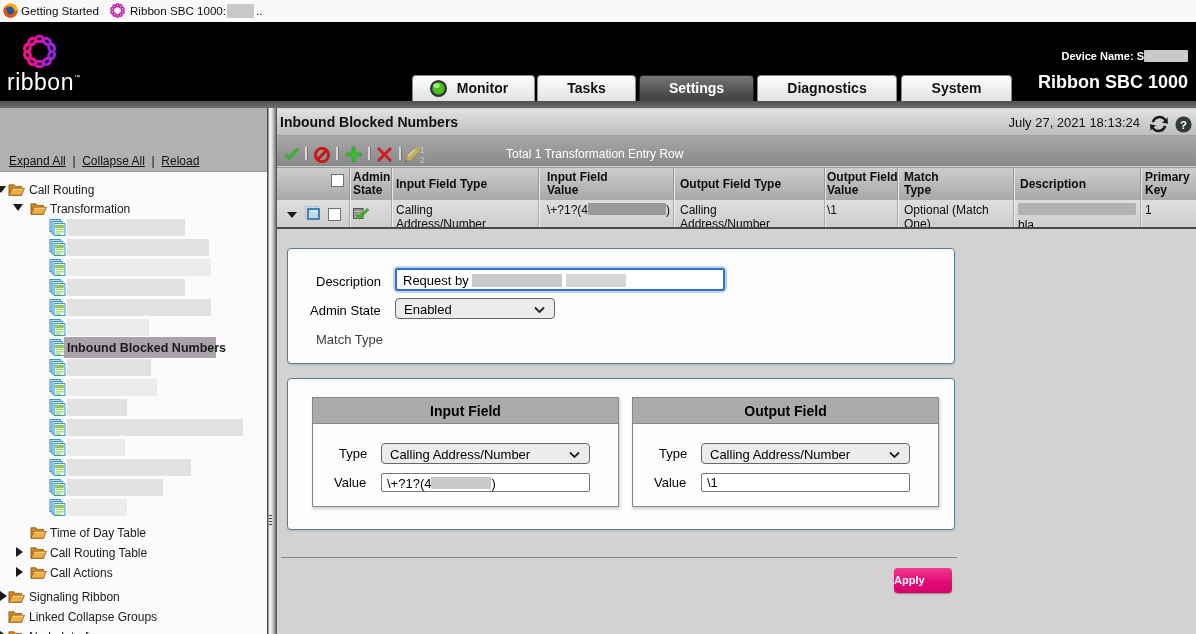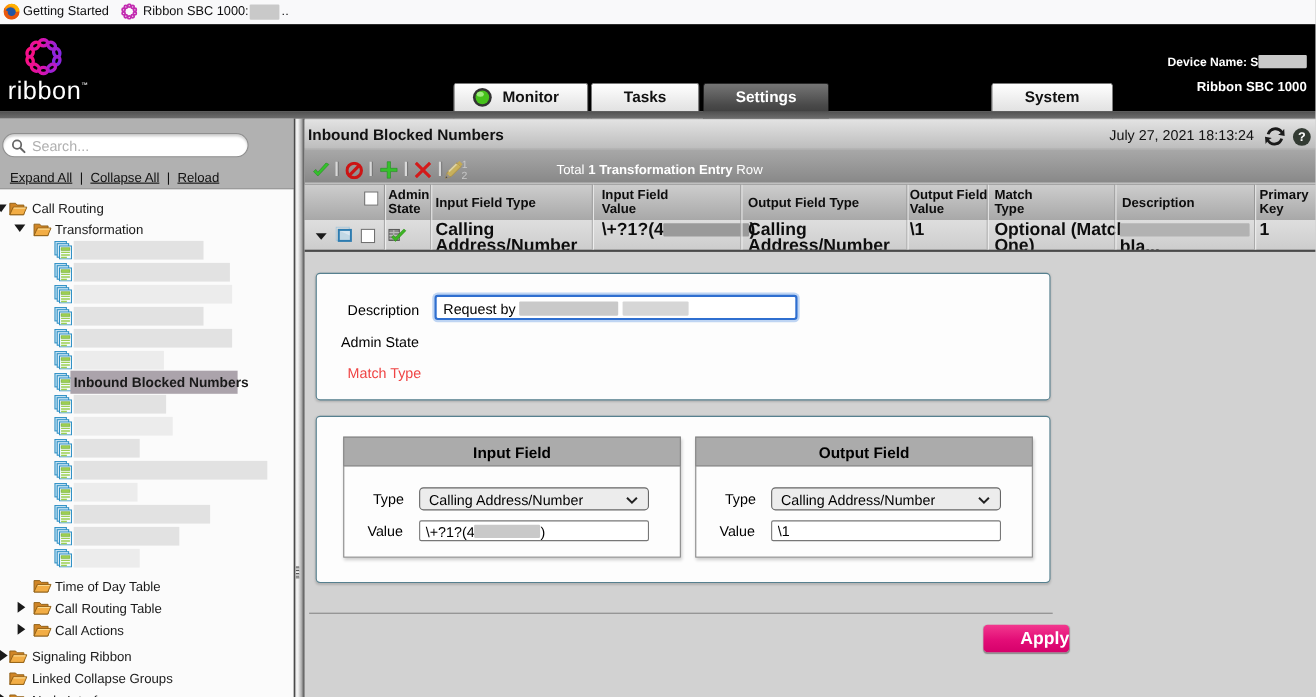--- a/index.html
+++ b/index.html
@@ -10,21 +10,21 @@
 
 #bmbar { position:absolute; left:0; top:0; width:1196px; height:22px; background:#f9f9fa; }
 #bmbar .bmtext { position:absolute; top:4px; font-size:11.6px; color:#0c0c0d; }
 .blurbox { background:#c9c9c9; border-radius:1px; display:inline-block; }
 
 
 #hdr { position:absolute; left:0; top:22px; width:1196px; height:79px; background:#000; }
 #ribbonword { position:absolute; left:7px; top:47px; color:#fff; font-size:23px; letter-spacing:0.5px; }
 #welcome { position:absolute; right:8px; top:8px; color:#fff; font-size:11px; }
 #devname { position:absolute; right:8px; top:28px; color:#fff; font-size:11px; font-weight:bold; }
-#sbctitle { position:absolute; right:8px; top:50px; color:#fff; font-size:12px; font-weight:bold; }
+#sbctitle { position:absolute; right:8px; top:50px; color:#fff; font-size:18px; font-weight:bold; }
 
 
 .tab { position:absolute; top:53px; height:44px; border:1px solid #8a8a8a; border-bottom:none; border-radius:4px 4px 0 0; background:linear-gradient(#ffffff,#e8e8e8 45%,#cfcfcf); color:#111; font-size:14px; font-weight:bold; text-align:center; line-height:24px; }
 .tab.sel { background:linear-gradient(#767676,#4a4a4a 45%,#262626); color:#fff; border-color:#222; }
 #tabbase { position:absolute; left:0; top:101px; width:1196px; height:7px; background:linear-gradient(#4f4f4f,#6e6e6e); }
 
 
 #side { position:absolute; left:0; top:108px; width:267px; height:526px; background:#fbfbfb; }
 #sidehead { position:absolute; left:0; top:0; width:267px; height:64px; background:#b1b1b1; border-bottom:1px solid #9a9a9a; }
 #searchbox { position:absolute; left:2px; top:13px; width:224px; height:22px; background:#fff; border:1px solid #8f8f8f; border-radius:11px; box-shadow:inset 0 2px 2px rgba(0,0,0,0.18); }
@@ -47,47 +47,47 @@
 #split .dots { position:absolute; left:2px; top:407px; }
 #split .dots i { display:block; width:3px; height:2px; background:#4a4a4a; border-bottom:1px solid #ddd; margin-bottom:1px; }
 
 
 #content { position:absolute; left:277px; top:108px; width:919px; height:526px; background:#d2d2d2; }
 #titlebar { position:absolute; left:0; top:1px; width:919px; height:27px; background:linear-gradient(#e2e2e2,#bdbdbd); border-bottom:1px solid #a2a2a2; }
 #titlebar .t { position:absolute; left:3px; top:5px; font-size:14px; font-weight:bold; color:#111; }
 #titlebar .d { position:absolute; right:56px; top:6px; font-size:13px; color:#111; }
 #toolbar { position:absolute; left:0; top:28px; width:919px; height:30px; background:linear-gradient(#a8a8a8,#888888); }
 #toolbar .total { position:absolute; left:229px; top:11px; font-size:12px; color:#fff; }
-#toolbar .total b { font-weight:bold;margin-top:16px; }
+#toolbar .total b { font-weight:normal;margin-top:16px; }
 .pipe { position:absolute; top:11px; width:2px; height:13px; background:#d8d8d8; box-shadow:1px 0 0 #777; }
 
 
 #thead { position:absolute; left:0; top:59px; width:919px; height:33px; background:linear-gradient(#cdcdcd,#a8a8a8); border-top:1px solid #999; }
 #thead .hc { position:absolute; top:3px; font-size:12px; font-weight:bold; color:#0d0d0d; line-height:13px; }
 .colsep { position:absolute; top:0; width:1px; height:33px; background:#e6e6e6; box-shadow:-1px 0 0 #999; }
 #trow { position:absolute; left:0; top:92px; width:919px; height:29px; background:linear-gradient(#dedede,#cdcdcd); border-bottom:2px solid #4a4a4a; overflow:hidden; }
-#trow .dc { position:absolute; top:3px; font-size:16px; font-weight:bold; color:#0d0d0d; line-height:14px; }
+#trow .dc { position:absolute; top:3px; font-size:12px; font-weight:normal; color:#0d0d0d; line-height:14px; }
 .colsep2 { position:absolute; top:0; width:1px; height:27px; background:#eee; box-shadow:-1px 0 0 #aaa; }
 
 
 .cb { position:absolute; width:13px; height:13px; background:#fff; border:1px solid #707070; }
 
 
 .panel { position:absolute; left:10px; width:668px; background:#fdfdfd; border:1px solid #56808f; border-radius:4px; box-shadow:0 1px 2px rgba(0,0,0,0.15); }
 #panel1 { top:140px; height:116px; }
 #panel2 { top:270px; height:152px; }
 .flabel { position:absolute; font-size:13px; color:#000; }
 input.txt { position:absolute; background:#fff; border:1px solid #777; border-radius:2px; font-family:"Liberation Sans",sans-serif; font-size:13px; color:#000; padding-left:5px; }
 #descinput { border:2px solid #2f6fd0; border-radius:3px; box-shadow:0 0 0 2px rgba(140,180,235,0.55); }
 
 .fieldset { position:absolute; top:18px; width:307px; height:110px; background:#fdfdfd; border:1px solid #888; box-shadow:1px 2px 3px rgba(0,0,0,0.2); }
 .fieldset .fhead { position:absolute; left:-1px; top:-1px; width:307px; height:27px; background:#ababab; border:1px solid #888; text-align:center; font-size:14px; font-weight:bold; color:#000; line-height:26px; }
 
 #sepline { position:absolute; left:4px; top:449px; width:676px; height:1px; background:#888; }
-#applybtn { position:absolute; left:617px; top:460px; width:78px; height:25px; background:linear-gradient(#f2388e,#e30d77 55%,#d6006b); border-radius:4px; color:#fff; font-size:16px; font-weight:bold; text-align:right; line-height:25px; box-shadow:0 1px 1px rgba(0,0,0,0.35); }
+#applybtn { position:absolute; left:617px; top:460px; width:58px; height:25px; background:linear-gradient(#f2388e,#e30d77 55%,#d6006b); border-radius:4px; color:#fff; font-size:11px; font-weight:bold; text-align:left; line-height:25px; box-shadow:0 1px 1px rgba(0,0,0,0.35); }
 </style>
 </head>
 <body>
 
 <div id="bmbar">
   <svg class="abs" style="left:3px;top:3px" width="15" height="15" viewBox="0 0 16 16">
     <circle cx="8" cy="8" r="7.6" fill="#ff9400"></circle>
     <circle cx="7" cy="9" r="5.2" fill="#2156a5"></circle>
     <path d="M8 0.4 A7.6 7.6 0 0 1 15.6 8 L12.5 8 A5.5 5.5 0 0 0 5 3 C5.5 1.5 6.5 0.6 8 0.4Z" fill="#ffb300"></path>
     <path d="M15.6 8 A7.6 7.6 0 1 1 2 3.5 C1.5 6 2.8 7.5 4.5 7.8 C3.8 9.8 5 12 7.5 12.3 C10 12.6 12 11 12.3 8.5Z" fill="#e8570e"></path>
@@ -140,33 +140,27 @@
   <div class="tab" style="left:412px;width:123px;">
     <svg style="position:absolute;left:16px;top:3px" width="19" height="19" viewBox="0 0 20 20">
       <circle cx="10" cy="10" r="9" fill="#333"></circle>
       <circle cx="10" cy="10" r="6.5" fill="#46c21b"></circle>
       <ellipse cx="8" cy="7" rx="3.4" ry="2.4" fill="#9dea7c"></ellipse>
     </svg>
     <span style="margin-left:18px">Monitor</span>
   </div>
   <div class="tab" style="left:537px;width:99px;">Tasks</div>
   <div class="tab sel" style="left:639px;width:115px;">Settings</div>
+  <div class="tab" style="left:757px;width:140px;">Diagnostics</div>
   <div class="tab" style="left:901px;width:111px;">System</div>
 </div>
 <div id="tabbase"></div>
 
 <div id="side">
   <div id="sidehead">
-    <div id="searchbox">
-      <svg class="abs" style="left:7px;top:4px" width="14" height="14" viewBox="0 0 14 14">
-        <circle cx="5.5" cy="5.5" r="3.8" fill="none" stroke="#666" stroke-width="1.6"></circle>
-        <line x1="8.5" y1="8.5" x2="12.3" y2="12.3" stroke="#666" stroke-width="1.8" stroke-linecap="round"></line>
-      </svg>
-      <span class="ph">Search...</span>
-    </div>
     <div id="sidelinks"><span class="lk">Expand All</span> &nbsp;|&nbsp; <span class="lk">Collapse All</span> &nbsp;|&nbsp; <span class="lk">Reload</span></div>
   </div>
   <div id="tree">
       <div class="trow" style="left: 0px; top: 72px;">
         <div class="exp down" style="left:-4px;top:6px"></div>
         <svg class="fold" style="left:8px;top:3px" width="18" height="14" viewBox="0 0 18 14">
           <path d="M1 1.5 L6.5 1.5 L8 3.2 L14.5 3.2 L14.5 12.5 L1 12.5 Z" fill="#d08526" stroke="#8f5f17" stroke-width="0.9"></path>
           <path d="M4.2 5.2 L17.4 5.2 L14.2 12.5 L1 12.5 Z" fill="#f2ad45" stroke="#8f5f17" stroke-width="0.9"></path>
           <path d="M4.8 6.2 L16 6.2" stroke="#fbd98f" stroke-width="1.1" fill="none"></path>
         </svg>
@@ -520,21 +514,27 @@
     <div class="colsep2" style="left:621px"></div>
     <div class="colsep2" style="left:737px"></div>
     <div class="colsep2" style="left:864px"></div>
   </div>
 
   <div class="panel" id="panel1">
     <div class="flabel" style="left:28px;top:25px">Description</div>
     <input class="txt" id="descinput" style="left: 107px; top: 19px; width: 330px; height: 23px;" value="">
     <div class="abs" style="left:115px;top:24px;font-size:13px">Request by <span class="blurbox" style="width:90px;height:13px;vertical-align:-2px"></span><span class="blurbox" style="width:60px;height:13px;vertical-align:-2px;margin-left:4px;background:#d6d6d6"></span></div>
     <div class="flabel" style="left:22px;top:54px">Admin State</div>
-    <div class="flabel" style="left:28px;top:83px;color:#ef4444">Match Type</div>
+    <div class="flabel" style="left:28px;top:83px;color:#404040">Match Type</div>
+  <div class="abs" style="left:107px;top:49px;width:160px;height:21px;background:#ececec;border:1px solid #666;border-radius:4px">
+        <span style="position:absolute;left:8px;top:2.5px;font-size:13px">Enabled</span>
+        <svg style="position:absolute;right:9px;top:6.5px" width="11" height="8" viewBox="0 0 11 8">
+          <path d="M1 1.5 L5.5 6 L10 1.5" fill="none" stroke="#222" stroke-width="1.8"></path>
+        </svg>
+      </div>
     </div>
 
   <div class="panel" id="panel2">
     <div class="fieldset" style="left:24px">
       <div class="fhead">Input Field</div>
       <div class="flabel" style="left:26px;top:48px">Type</div>
       <div class="flabel" style="left:21px;top:77px">Value</div>
       <input class="txt" style="left: 68px; top: 75px; width: 209px; height: 19px;" value="">
       <div class="abs" style="left:74px;top:78px;font-size:13px">\+?1?(4<span class="blurbox" style="width:60px;height:12px;vertical-align:-1px"></span>)</div>
     <div class="abs" style="left:68px;top:45px;width:209px;height:21px;background:#ececec;border:1px solid #666;border-radius:4px">

